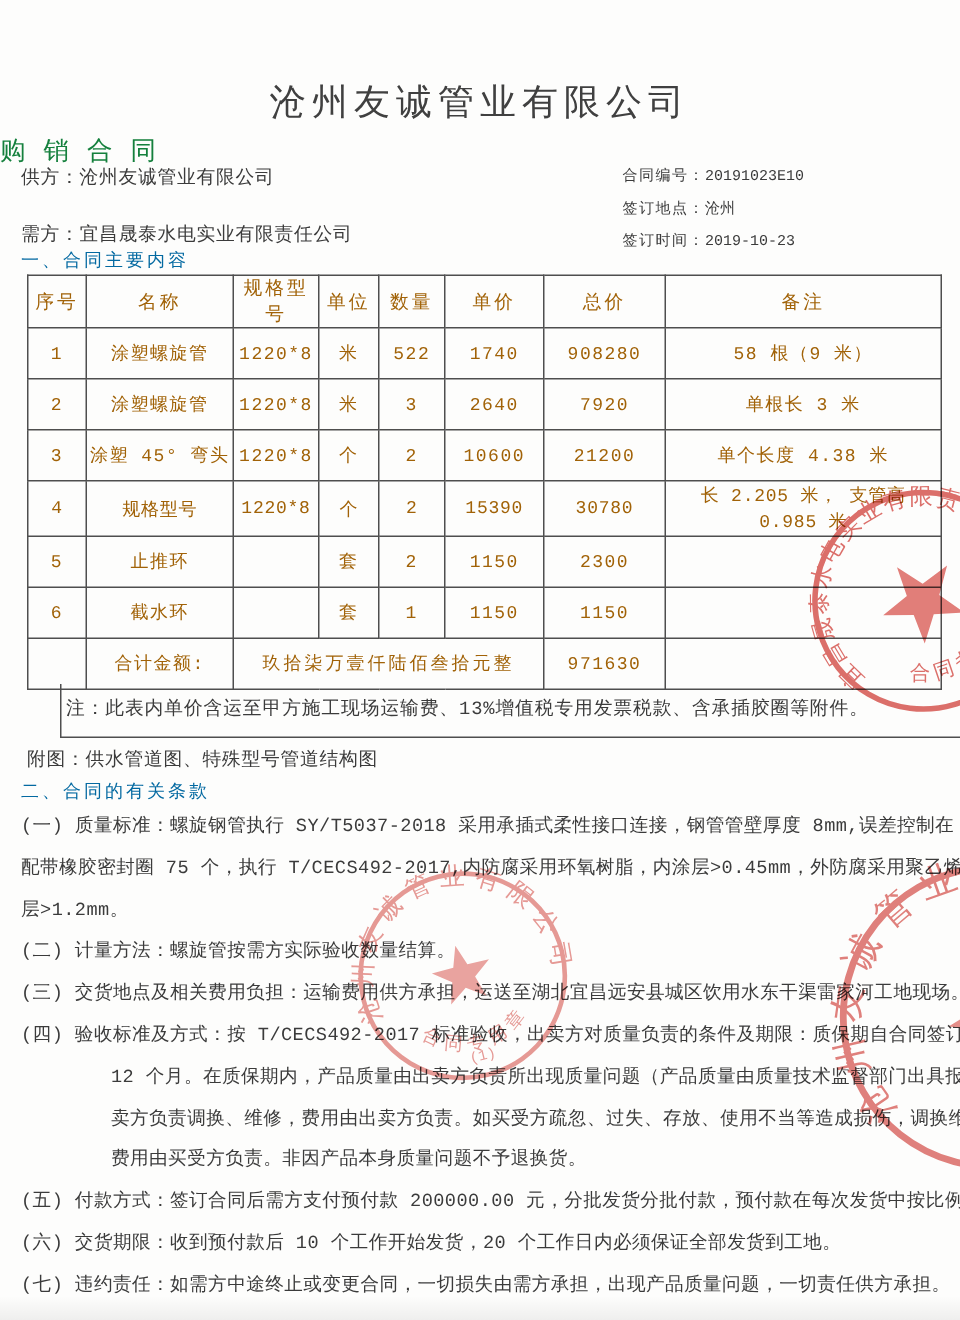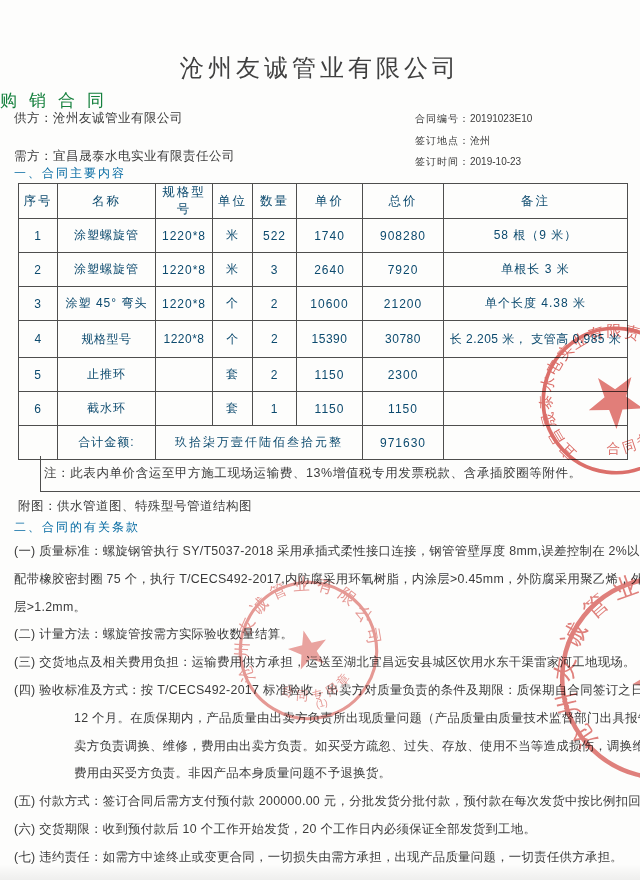--- a/index.html
+++ b/index.html
@@ -1,19 +1,19 @@
 <!DOCTYPE html>
 <html><head>
 <meta charset="utf-8">
 <style>
   html,body { margin:0; padding:0; background:#ffffff; }
   .page {
     position:relative; width:640px; height:880px; margin:0 auto;
     background:#fdfdfc; overflow:hidden;
-    font-family:Liberation Sans, sans-serif;
+    font-family:Liberation Mono, monospace;
     color:#3b3b3b;
   }
   .page::after{
     content:""; position:absolute; left:0; bottom:0; width:100%; height:16px;
     background:linear-gradient(to bottom, rgba(0,0,0,0), rgba(0,0,0,0.06));
     pointer-events:none;
   }
   .company-title{
     position:absolute; top:52px; left:0; width:100%; text-align:center;
     font-size:24px; letter-spacing:4px; color:#404040;
@@ -28,21 +28,21 @@
   .meta-right{ position:absolute; left:415px; top:108px; font-size:10px; }
   .meta-right .mrow{ height:21.5px; line-height:21.5px; white-space:nowrap; }
   .meta-right .mlabel{ letter-spacing:1px; }
   .sec-heading{ position:absolute; font-size:12px; letter-spacing:2px; white-space:nowrap; color:#0369a1; }
   .sec1-heading{ left:14px; top:165px; }
   .sec2-heading{ left:14px; top:519px; }
 
   table.items{
     position:absolute; left:18px; top:183px; width:609px;
     border-collapse:collapse; table-layout:fixed;
-    font-size:12px; text-align:center; color:#0c4a6e;
+    font-size:12px; text-align:center; color:#a16207;
   }
   table.items th, table.items td{
     border:1px solid #4e4e4e; font-weight:normal; padding:0 2px;
     overflow:hidden;
   }
   table.items thead th{ height:32px; font-size:12.5px; letter-spacing:2px; }
   table.items tbody td{ height:33px; letter-spacing:1px; }
   table.items tr.row4 td{ height:36px; letter-spacing:0.5px; }
   table.items tr.total-row td{ height:33px; letter-spacing:1px; }
   .note-box{

